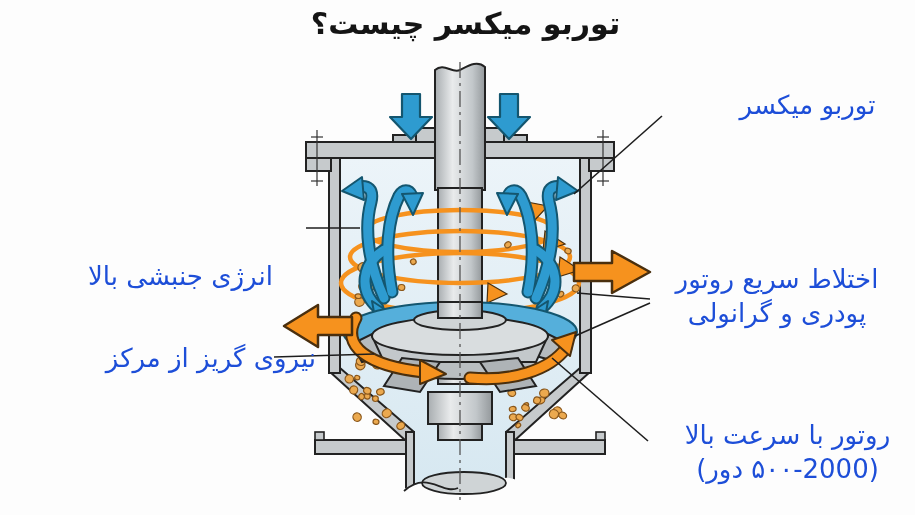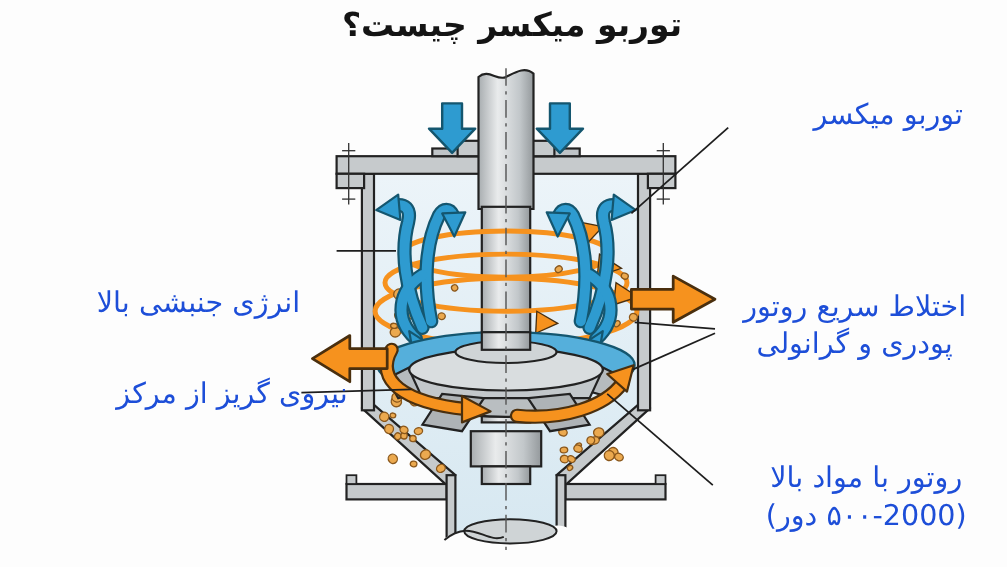--- a/index.html
+++ b/index.html
@@ -231,17 +231,17 @@
   <div class="lbl lbl-rapid">
     <div>اختلاط سریع روتور</div>
     <div>پودری و گرانولی</div>
   </div>
 
   <div class="lbl lbl-centrifugal">
     <div>نیروی گریز از مرکز</div>
   </div>
 
   <div class="lbl lbl-rotor">
-    <div>روتور با مواد بالا</div>
+    <div>روتور با سرعت بالا</div>
     <div>(۵۰۰-2000 دور)</div>
   </div>
 
 </div>
 
 </body></html>

